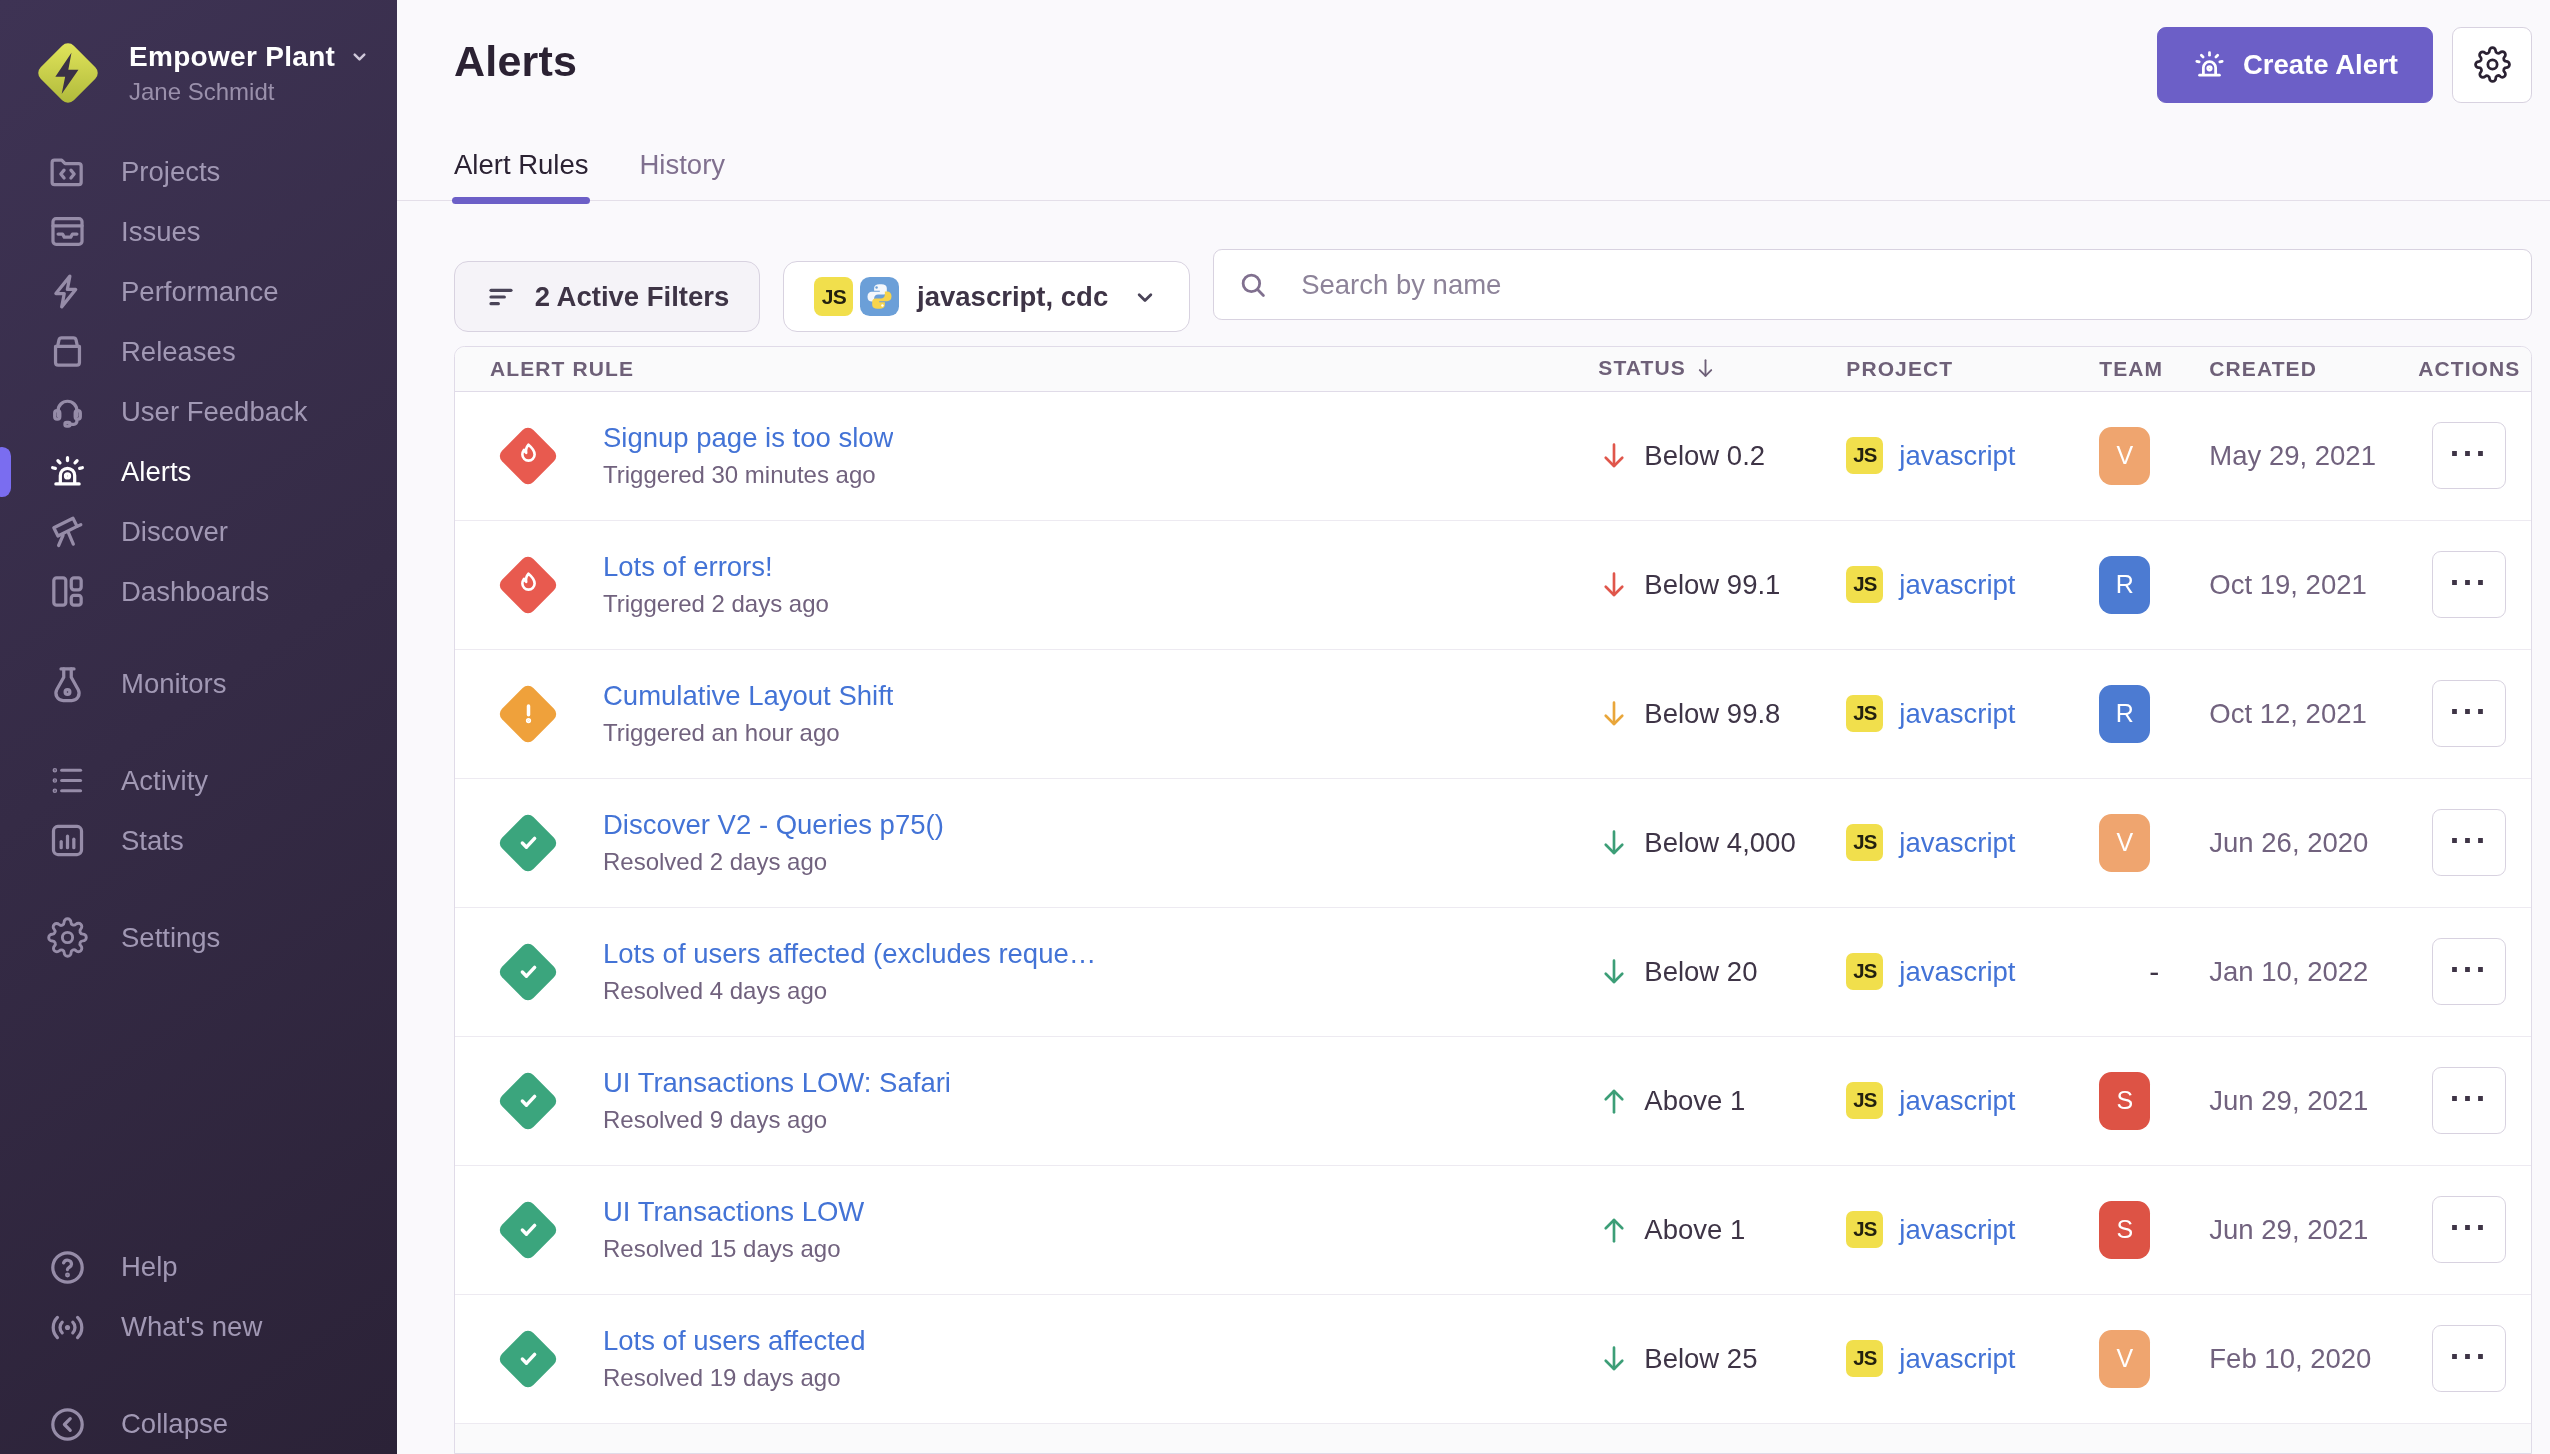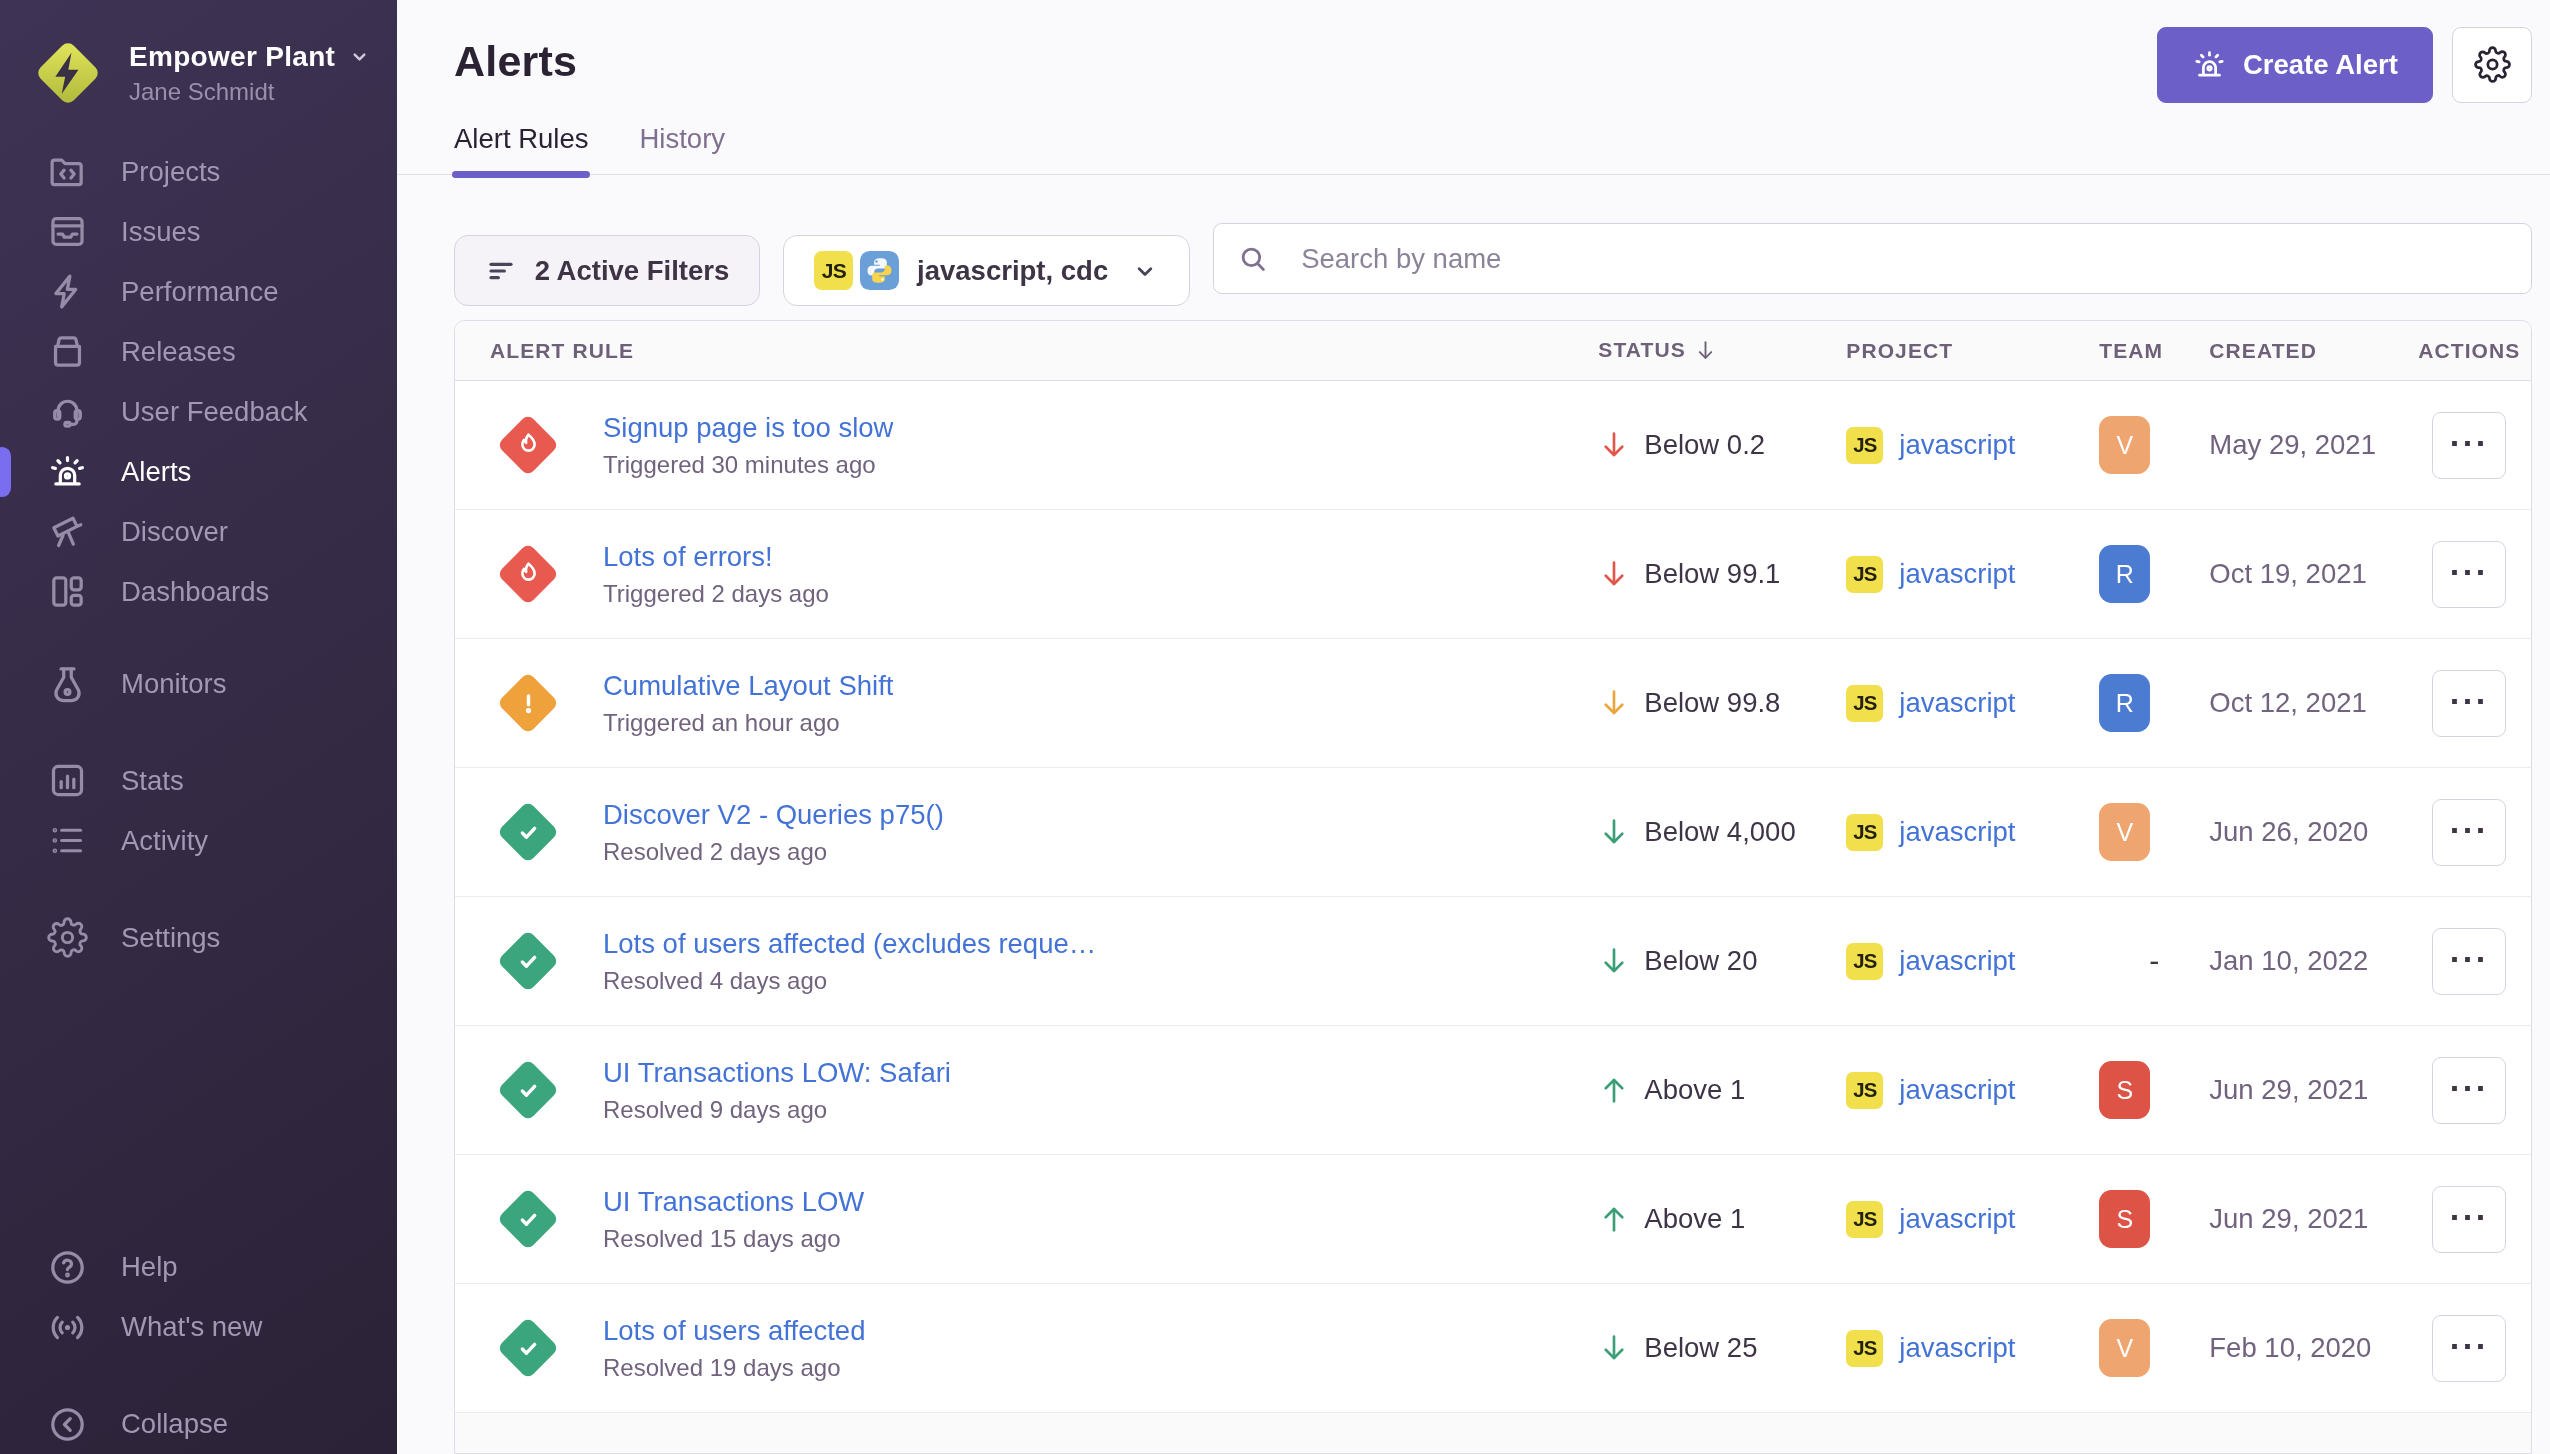--- a/index.html
+++ b/index.html
@@ -52,21 +52,21 @@
     display:flex; align-items:center; gap:16px; height:76px; padding:0 34px;
     background:#6c5fc7; border:0.9px solid #6c5fc7; border-radius:8.9px;
     color:#ffffff; font-size:27.5px; font-weight:700; cursor:pointer;
   }
   .btn-icon-only {
     width:80px; height:76px; background:#ffffff; border:1.3px solid #d8d2e0;
     border-radius:8.9px; display:flex; align-items:center; justify-content:center;
     color:#2b2233; cursor:pointer;
   }
 
-  .tabs-row { margin-top:20px; border-bottom:1.8px solid #e4dfe9; padding-left:57px; display:flex; gap:51px; }
+  .tabs-row { margin-top:46px; border-bottom:1.8px solid #e4dfe9; padding-left:57px; display:flex; gap:51px; }
   .tab { font-size:27.5px; padding-bottom:19.5px; cursor:pointer; color:#80708f; position:relative; }
   .tab.active { color:#2b2233; font-weight:500; }
   .tab.active::after {
     content:""; position:absolute; left:-1.8px; right:-1.8px; bottom:-3.5px; height:7px;
     background:#6c5fc7; border-radius:3.5px;
   }
 
   .filters-row { display:flex; gap:23px; margin:48px 17.7px 0 57px; }
   .chip {
     display:flex; align-items:center; gap:17.7px; height:71px; padding:0 30px;
@@ -282,41 +282,41 @@
             <circle cx="12" cy="17" r="1.4"></circle>
           </svg>
         </span>
       <span class="nlabel">Monitors</span>
     </div>
 
     <div class="nav-gap-md"></div>
 
     <div class="nav-item">
       <span class="nicon">
-          <svg width="41" height="41" viewBox="0 0 24 24" fill="none" stroke="currentColor" stroke-width="1.9" stroke-linecap="round" stroke-linejoin="round">
-            <rect x="3.8" y="3.8" width="16.4" height="16.4" rx="2.6"></rect>
-            <path d="M8.3 16.2v-3.6"></path>
-            <path d="M12 16.2V9.4"></path>
-            <path d="M15.7 16.2v-5"></path>
-          </svg>
-        </span>
-      <span class="nlabel">Stats</span>
-    </div>
-    <div class="nav-item">
-      <span class="nicon">
           <svg width="41" height="41" viewBox="0 0 24 24" fill="none" stroke="currentColor" stroke-width="1.9" stroke-linecap="round">
             <circle cx="4.6" cy="6" r="0.4" fill="currentColor"></circle>
             <circle cx="4.6" cy="12" r="0.4" fill="currentColor"></circle>
             <circle cx="4.6" cy="18" r="0.4" fill="currentColor"></circle>
             <path d="M8.6 6h11"></path>
             <path d="M8.6 12h11"></path>
             <path d="M8.6 18h11"></path>
           </svg>
         </span>
       <span class="nlabel">Activity</span>
+    </div>
+    <div class="nav-item">
+      <span class="nicon">
+          <svg width="41" height="41" viewBox="0 0 24 24" fill="none" stroke="currentColor" stroke-width="1.9" stroke-linecap="round" stroke-linejoin="round">
+            <rect x="3.8" y="3.8" width="16.4" height="16.4" rx="2.6"></rect>
+            <path d="M8.3 16.2v-3.6"></path>
+            <path d="M12 16.2V9.4"></path>
+            <path d="M15.7 16.2v-5"></path>
+          </svg>
+        </span>
+      <span class="nlabel">Stats</span>
     </div>
 
     <div class="nav-gap-md"></div>
 
     <div class="nav-item">
       <span class="nicon">
           <svg width="41" height="41" viewBox="0 0 24 24" fill="none" stroke="currentColor" stroke-width="1.7" stroke-linecap="round" stroke-linejoin="round">
             <circle cx="12" cy="12" r="3"></circle>
             <path d="M19.4 15a1.65 1.65 0 0 0 .33 1.82l.06.06a2 2 0 1 1-2.83 2.83l-.06-.06a1.65 1.65 0 0 0-1.82-.33 1.65 1.65 0 0 0-1 1.51V21a2 2 0 1 1-4 0v-.09a1.65 1.65 0 0 0-1-1.51 1.65 1.65 0 0 0-1.82.33l-.06.06a2 2 0 1 1-2.83-2.83l.06-.06a1.65 1.65 0 0 0 .33-1.82 1.65 1.65 0 0 0-1.51-1H3a2 2 0 1 1 0-4h.09a1.65 1.65 0 0 0 1.51-1 1.65 1.65 0 0 0-.33-1.82l-.06-.06a2 2 0 1 1 2.83-2.83l.06.06a1.65 1.65 0 0 0 1.82.33h.08a1.65 1.65 0 0 0 1-1.51V3a2 2 0 1 1 4 0v.09a1.65 1.65 0 0 0 1 1.51h.08a1.65 1.65 0 0 0 1.82-.33l.06-.06a2 2 0 1 1 2.83 2.83l-.06.06a1.65 1.65 0 0 0-.33 1.82v.08a1.65 1.65 0 0 0 1.51 1H21a2 2 0 1 1 0 4h-.09a1.65 1.65 0 0 0-1.51 1z"></path>
           </svg>

